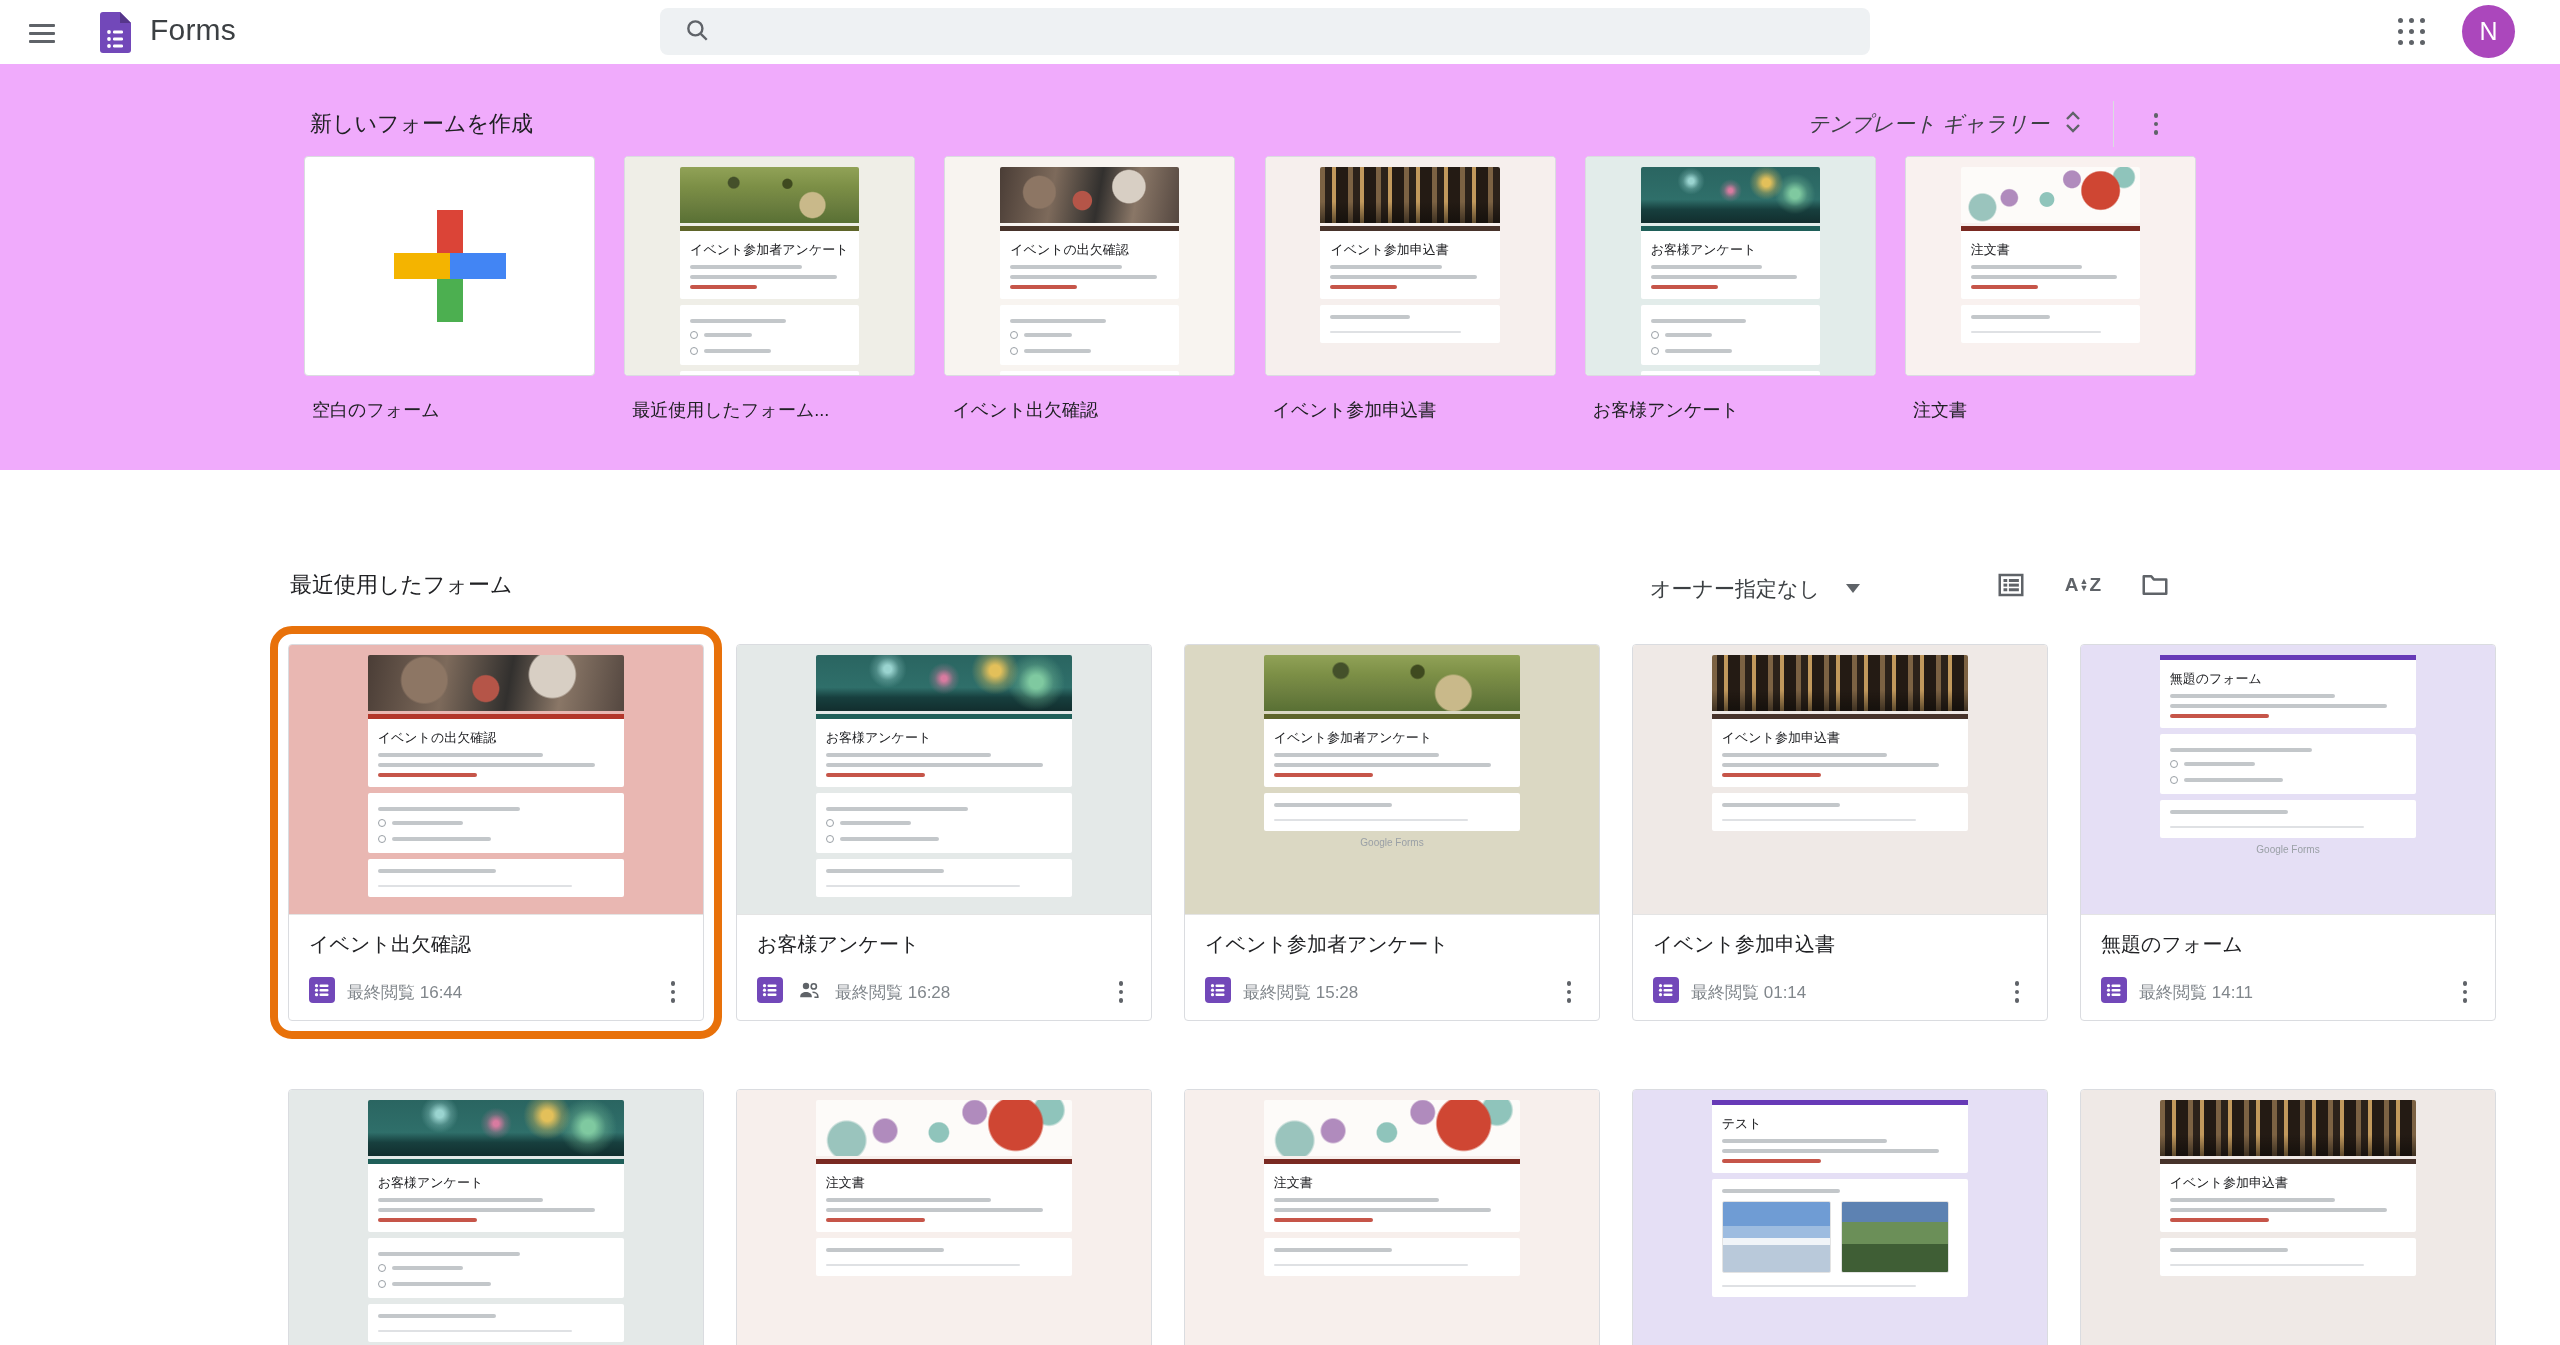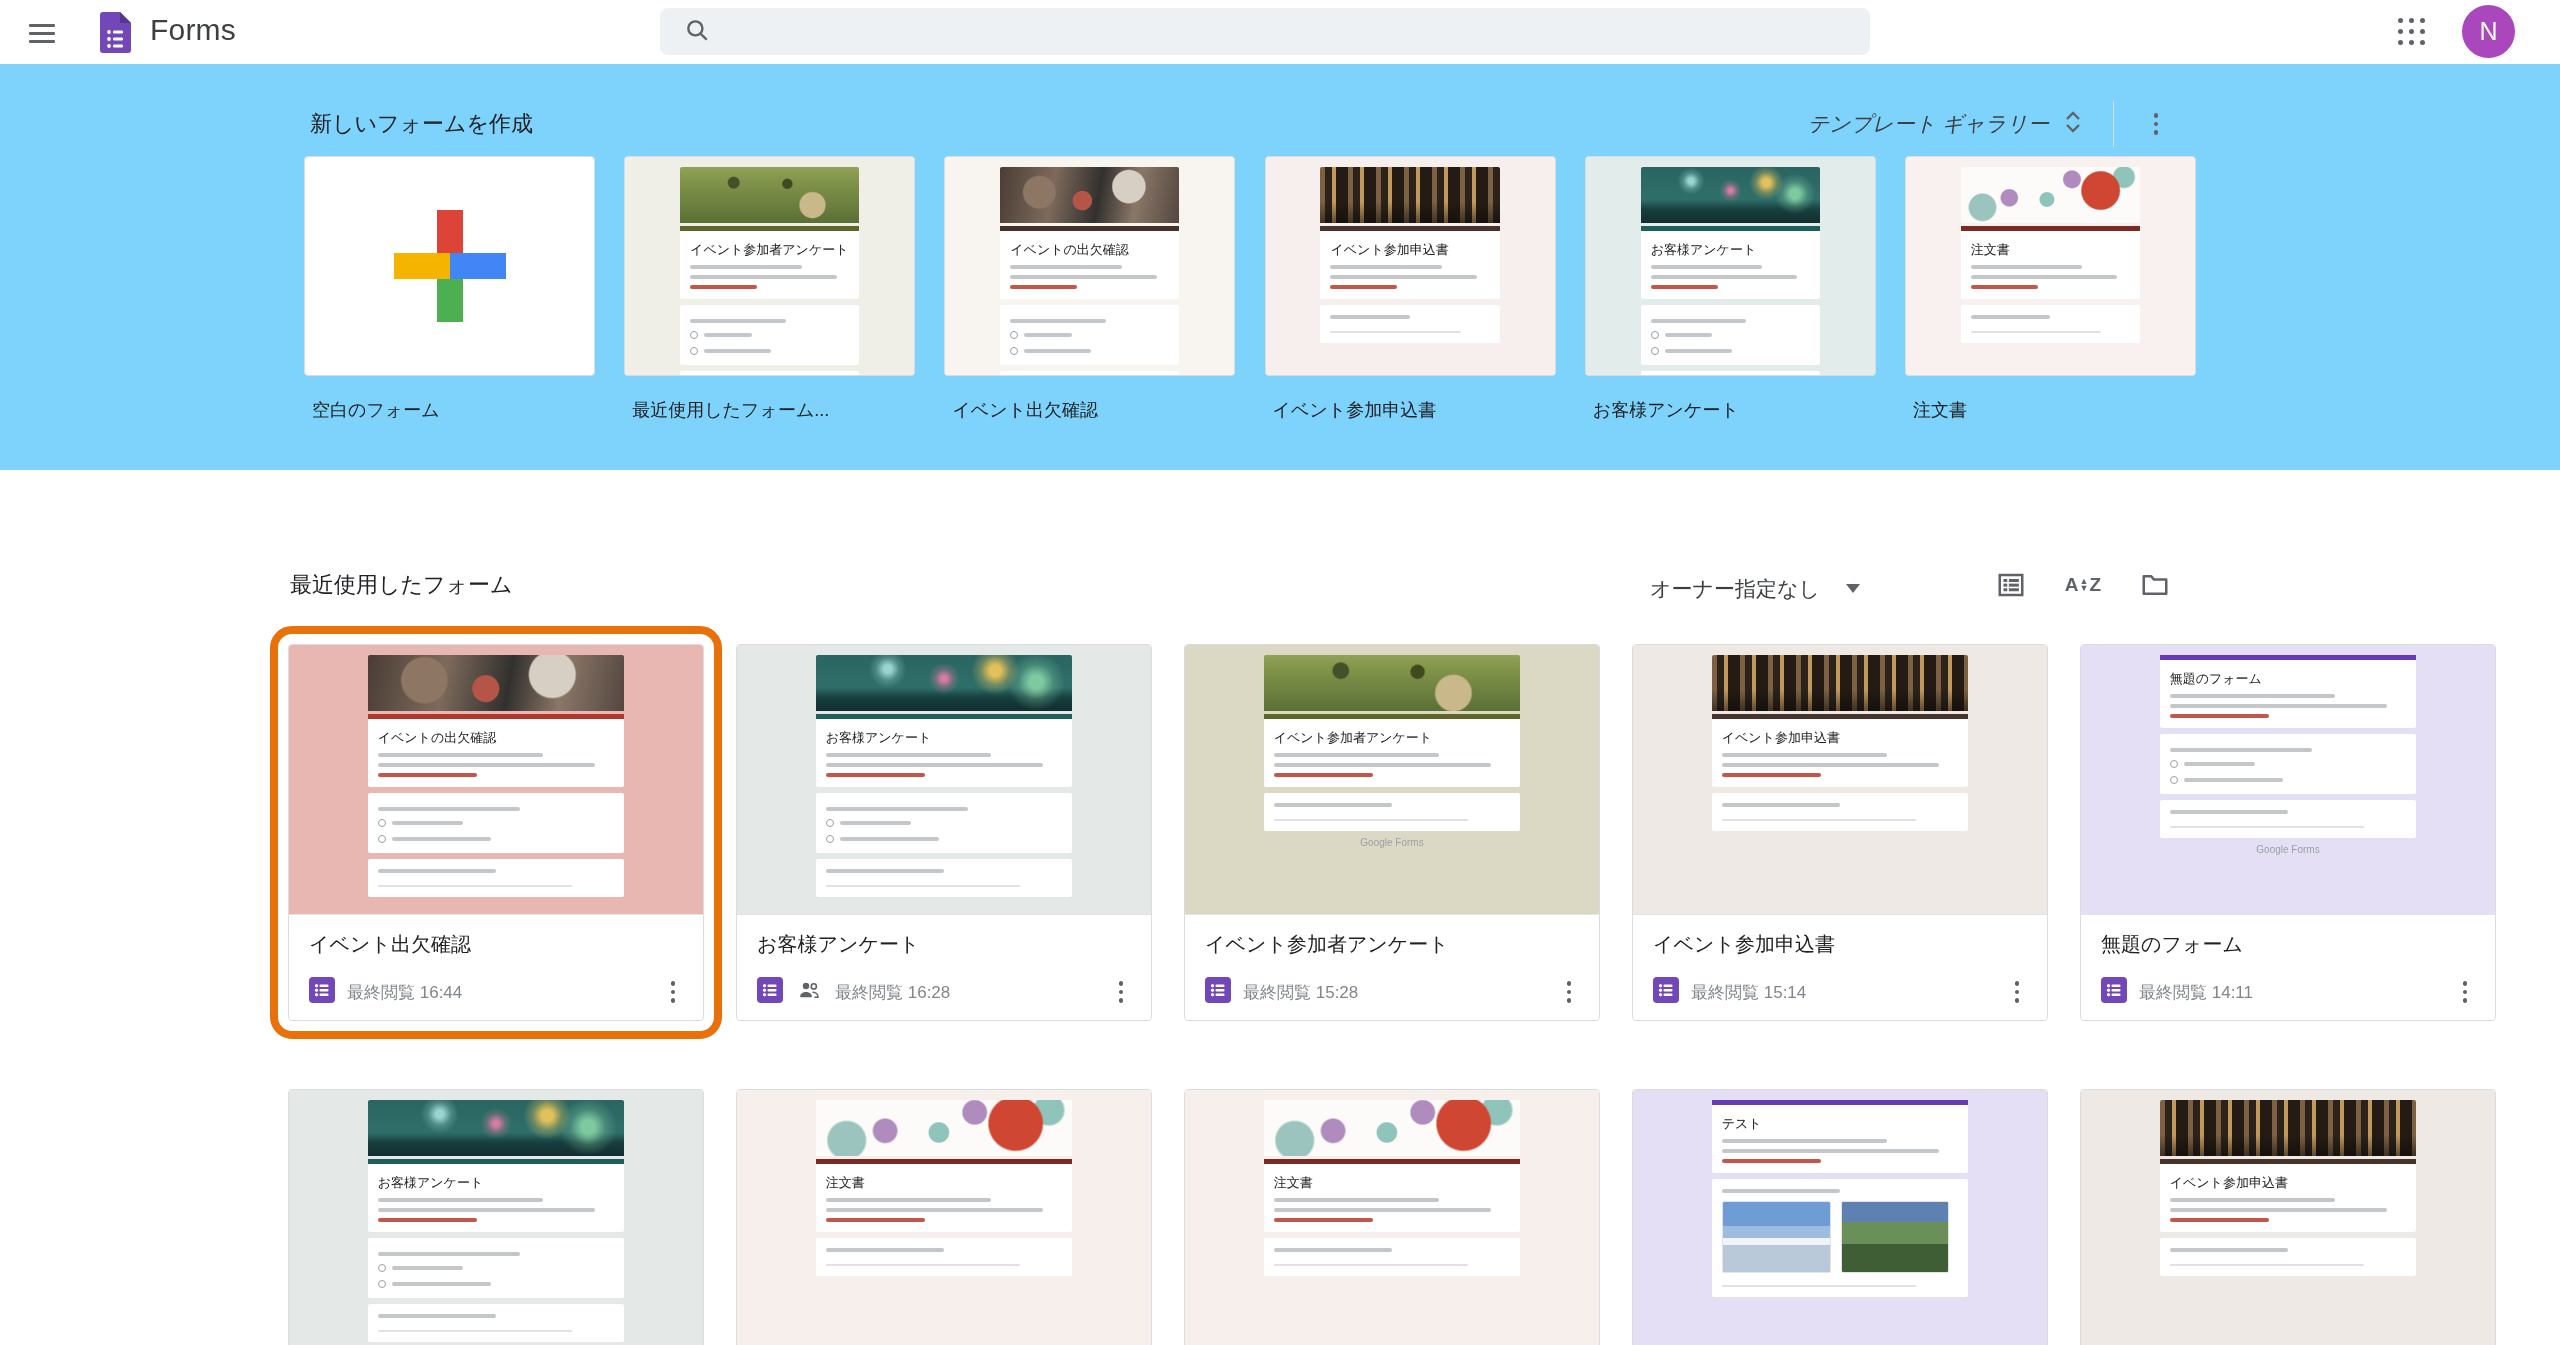--- a/index.html
+++ b/index.html
@@ -19,21 +19,21 @@
     margin-left:20px; width:1000px; font-family:"Liberation Sans", sans-serif; }
   .searchbar input::placeholder { color:#5f6368; opacity:1; }
   .apps-btn { position:absolute; left:2388px; top:8px; width:48px; height:48px; border:none; background:none;
     display:grid; grid-template-columns:repeat(3,6px); grid-template-rows:repeat(3,6px); gap:5px;
     justify-content:center; align-content:center; cursor:pointer; }
   .apps-btn i { width:5px; height:5px; border-radius:50%; background:#5f6368; }
   .avatar { position:absolute; left:2462px; top:5px; width:53px; height:53px; border-radius:50%;
     background:#ab47bc; color:#fff; font-size:25px; display:flex; align-items:center; justify-content:center; cursor:pointer; }
 
   
-  .band { height:406px; background:#7dd3fc; }
+  .band { height:406px; background:#f0abfc; }
   .band-head { display:flex; align-items:center; padding:44px 384px 0 310px; height:76px; }
   .section-title { font-size:22px; color:#202124; }
   .band-right { margin-left:auto; display:flex; align-items:center; }
   .gallery-btn { display:flex; align-items:center; gap:14px; border:none; background:none; cursor:pointer;
     font-size:21px; color:#3c4043; font-family:"Liberation Sans", sans-serif;font-style:italic; }
   .vdivider { width:1px; height:46px; background:#dadce0; margin:0 22px 0 30px; }
   .kebab { border:none; background:none; width:40px; height:40px; display:flex; flex-direction:column;
     align-items:center; justify-content:center; gap:4px; cursor:pointer; }
   .kebab i { width:4.5px; height:4.5px; border-radius:50%; background:#5f6368; }
   .tpl-row { display:flex; justify-content:space-between; padding:16px 364px 0 304px; }
@@ -607,21 +607,21 @@
                   <circle cx="7.5" cy="8.7" r="1.6"></circle>
                   <rect x="10.5" y="7.5" width="9" height="2.4" rx="1"></rect>
             <circle cx="7.5" cy="13.2" r="1.6"></circle>
                   <rect x="10.5" y="12" width="9" height="2.4" rx="1"></rect>
             <circle cx="7.5" cy="17.7" r="1.6"></circle>
                   <rect x="10.5" y="16.5" width="9" height="2.4" rx="1"></rect>
                 </g>
               </svg>
         </span>
 
-        <span class="meta-text">最終閲覧 15:14</span>
+        <span class="meta-text">最終閲覧 01:14</span>
         <button class="kebab">
               <i></i>
               <i></i>
               <i></i>
             </button>
       </div>
     </div>
   </div>
 
   <div class="rcard">

